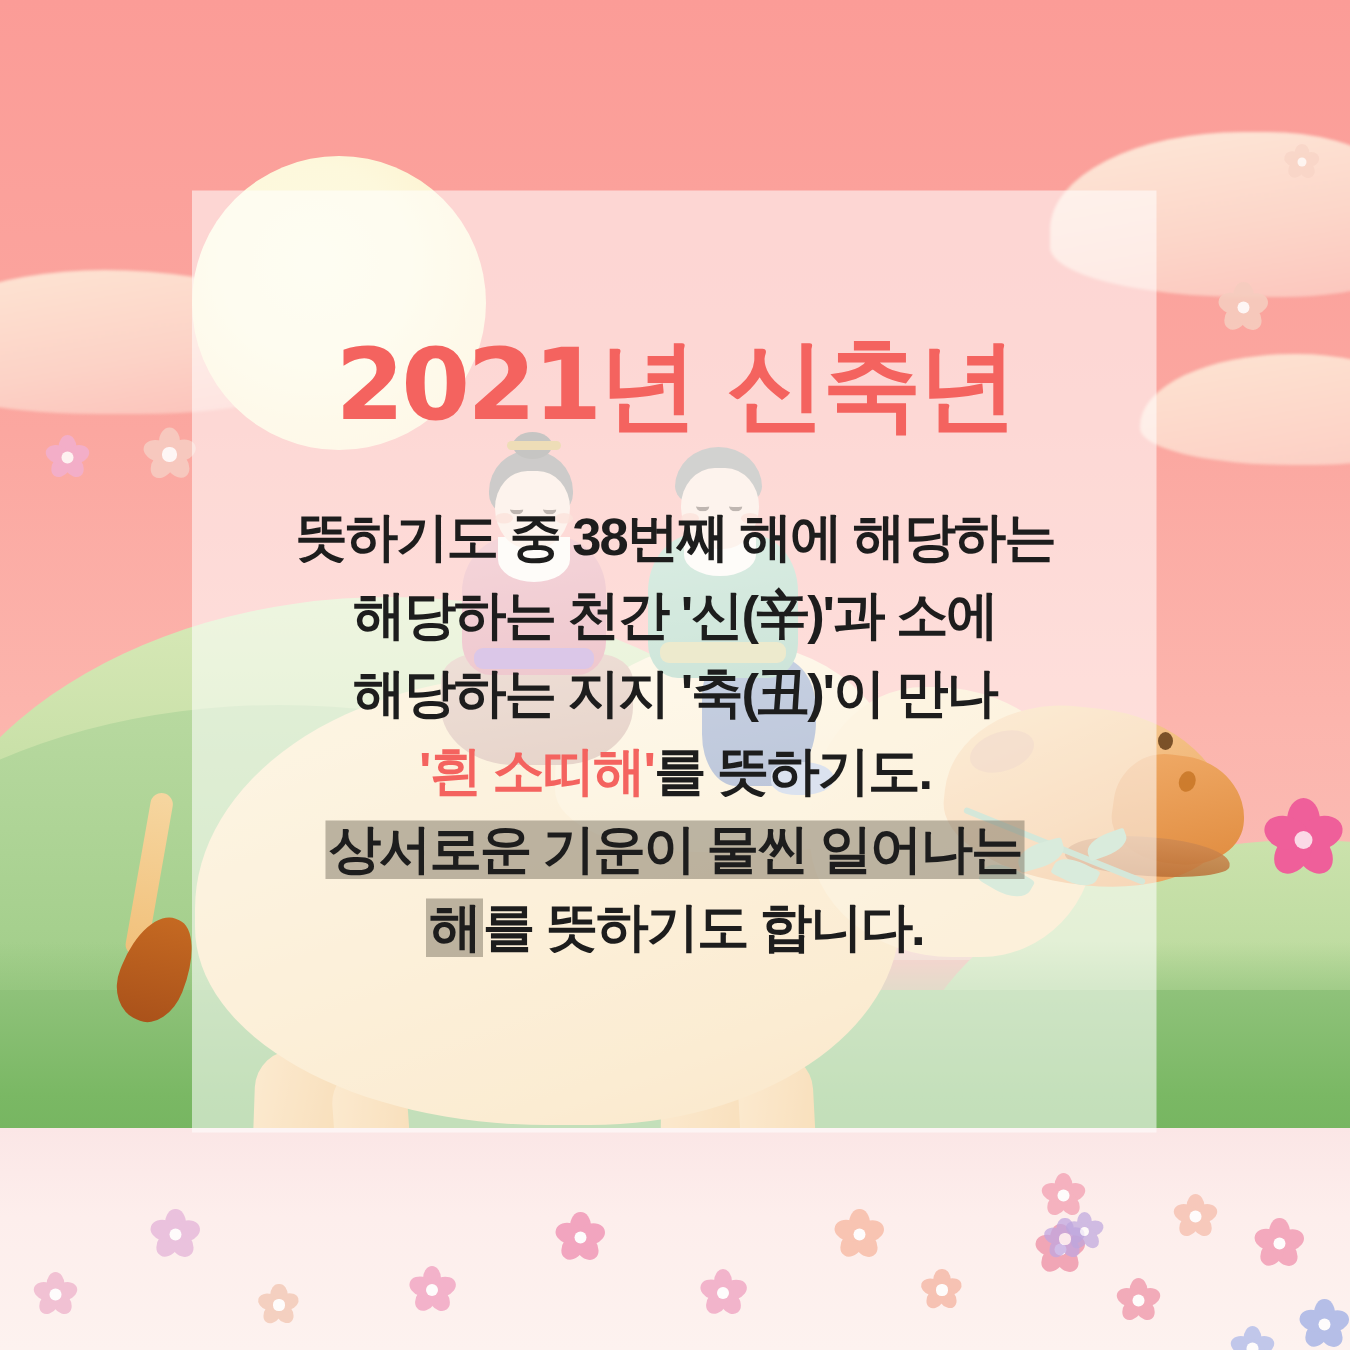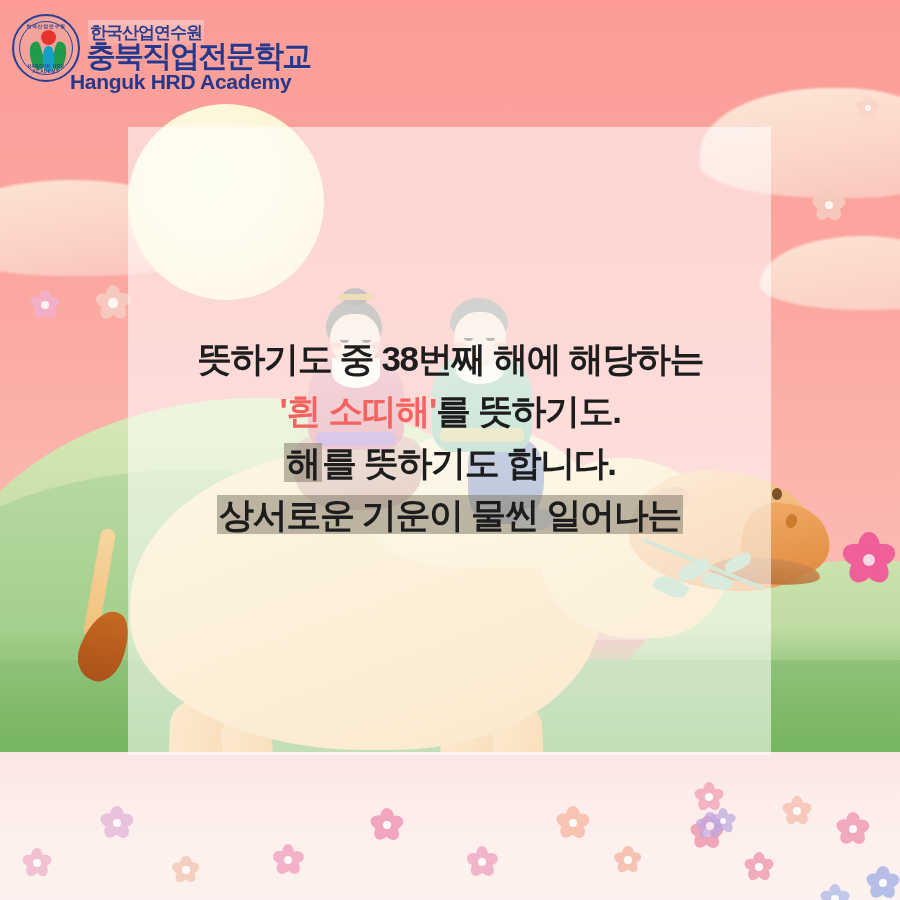--- a/index.html
+++ b/index.html
@@ -593,35 +593,24 @@
           <span style="width: 10.4px; height: 14.56px; left: 7.8px; top: 0px; background: rgb(189, 166, 222); transform-origin: 50% 13px; transform: rotate(144deg);"></span>
           <span style="width: 10.4px; height: 14.56px; left: 7.8px; top: 0px; background: rgb(189, 166, 222); transform-origin: 50% 13px; transform: rotate(216deg);"></span>
           <span style="width: 10.4px; height: 14.56px; left: 7.8px; top: 0px; background: rgb(189, 166, 222); transform-origin: 50% 13px; transform: rotate(288deg);"></span>
           <i style="width: 6.76px; height: 6.76px; left: 9.62px; top: 9.62px;"></i>
         </div>
       </div>
   </div>
 
   <div class="panel"></div>
 
-  <div class="header">
-    <div class="logo">
-      <div class="ring"></div>
-      <div class="arc-top">한국산업연수원</div>
-      <div class="reddot"></div>
-      <div class="leafL"></div>
-      <div class="leafR"></div>
-      <div class="leafM"></div>
-      <div class="arc-bot">HANGUK HRD ACADEMY</div>
-    </div>
-    <div class="hd-line1">한국산업연수원</div>
-    <div class="hd-line2">충북직업전문학교</div>
-    <div class="hd-line3">Hanguk HRD Academy</div>
-  </div>
-
+
+  <div class="title">2021년 신축년</div>
   <div class="body-block" id="body-block">
       <div class="bline"><span>뜻하기도 중 38번째 해에 해당하는</span></div>
+      <div class="bline"><span>해당하는 천간 '신(辛)'과 소에</span></div>
+      <div class="bline"><span>해당하는 지지 '축(丑)'이 만나</span></div>
       <div class="bline"><span class="accent">'흰 소띠해'</span><span>를 뜻하기도.</span></div>
+      <div class="bline"><span class="hl">상서로운 기운이 물씬 일어나는</span></div>
       <div class="bline"><span class="hl">해</span><span>를 뜻하기도 합니다.</span></div>
-      <div class="bline"><span class="hl">상서로운 기운이 물씬 일어나는</span></div>
     </div>
 
 </div>
 
 </body></html>

